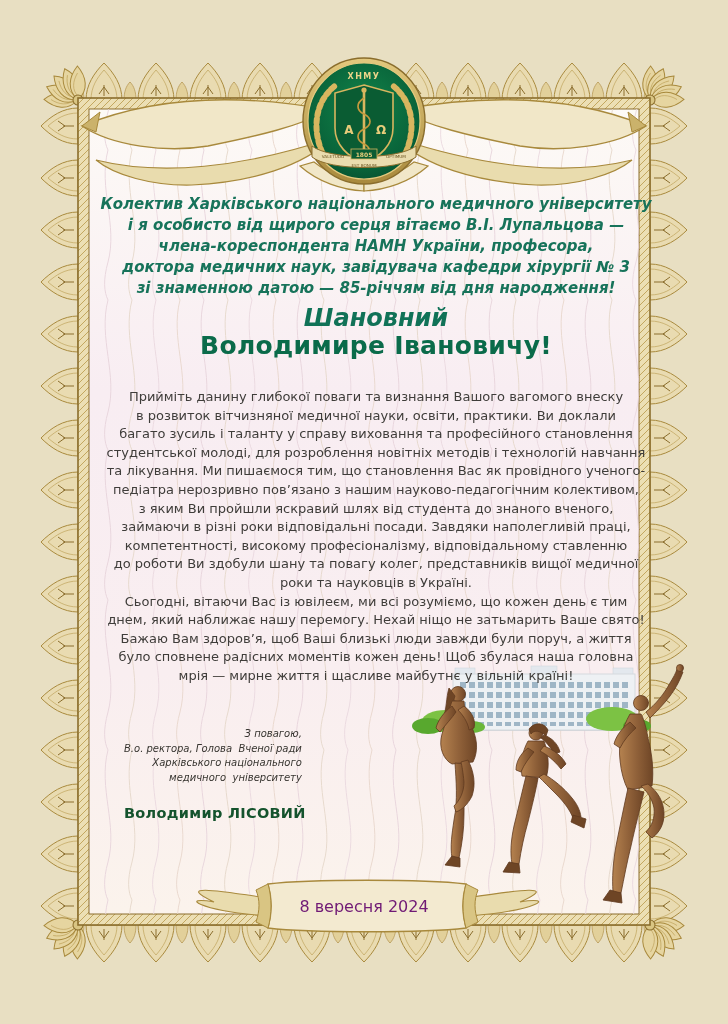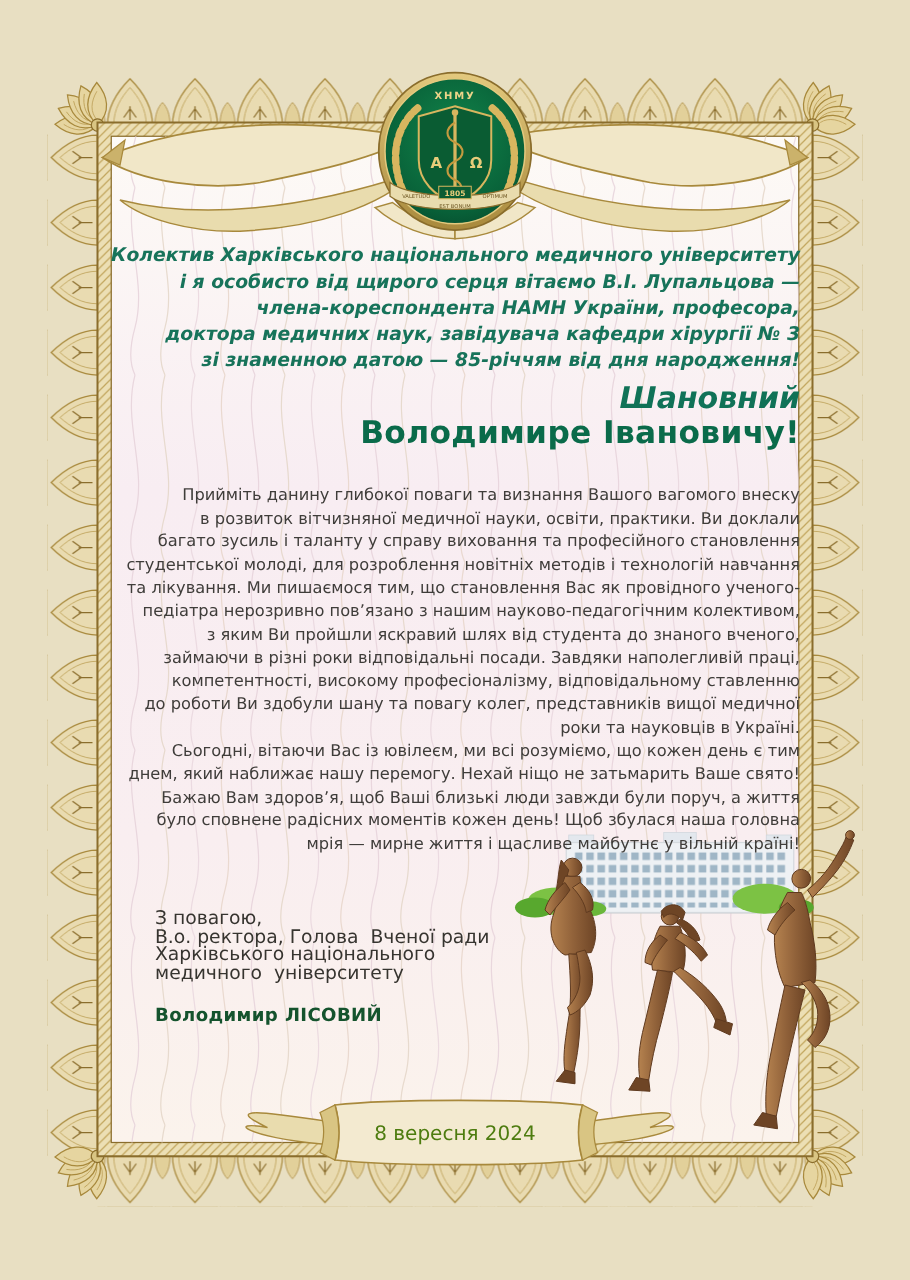--- a/index.html
+++ b/index.html
@@ -1,28 +1,28 @@
 <!DOCTYPE html>
 <html><head>
 <meta charset="utf-8">
 <style>
   html,body{margin:0;padding:0;}
   body{background:#cfc6a6;font-family:"DejaVu Sans","Liberation Sans",sans-serif;}
   .page{position:relative;width:728px;height:1024px;margin:0 auto;background:#e8dfc2;overflow:hidden;}
   .page svg.deco{position:absolute;left:0;top:0;z-index:0;}
   .txt{position:absolute;z-index:2;}
   .line{white-space:pre;}
-  .center-block{left:88px;width:552px;text-align:right;}
+  .center-block{left:100px;width:552px;text-align:center;}
   .intro{top:194px;color:#17735a;font-size:15px;line-height:21px;font-weight:bold;font-style:italic;}
   .salut1{top:304px;color:#107257;font-size:24px;font-weight:bold;font-style:italic;}
   .salut2{top:331px;color:#0a6b4a;font-size:25px;font-weight:bold;letter-spacing:.3px;}
   .bodytext{top:388px;color:#3f3d3a;font-size:13px;line-height:18.6px;}
-  .signature{left:124px;top:727px;color:#36342f;font-size:15px;line-height:14.5px;text-align:left;}
+  .signature{left:124px;top:727px;color:#36342f;font-size:10px;line-height:14.5px;font-style:italic;text-align:right;}
   .signname{left:124px;top:805px;color:#14532d;font-size:14.5px;font-weight:bold;letter-spacing:.3px;}
-  .dateband{left:264px;top:897px;width:200px;text-align:center;color:#4d7c0f;font-size:16px;}
+  .dateband{left:264px;top:897px;width:200px;text-align:center;color:#701a75;font-size:16px;}
 </style>
 </head>
 <body>
 
 <div class="page">
 
   <svg class="deco" width="728" height="1024" viewBox="0 0 728 1024">
     <defs>
       <linearGradient id="innerGrad" x1="0" y1="0" x2="0" y2="1">
         <stop offset="0" stop-color="#fdfaf6"></stop>

